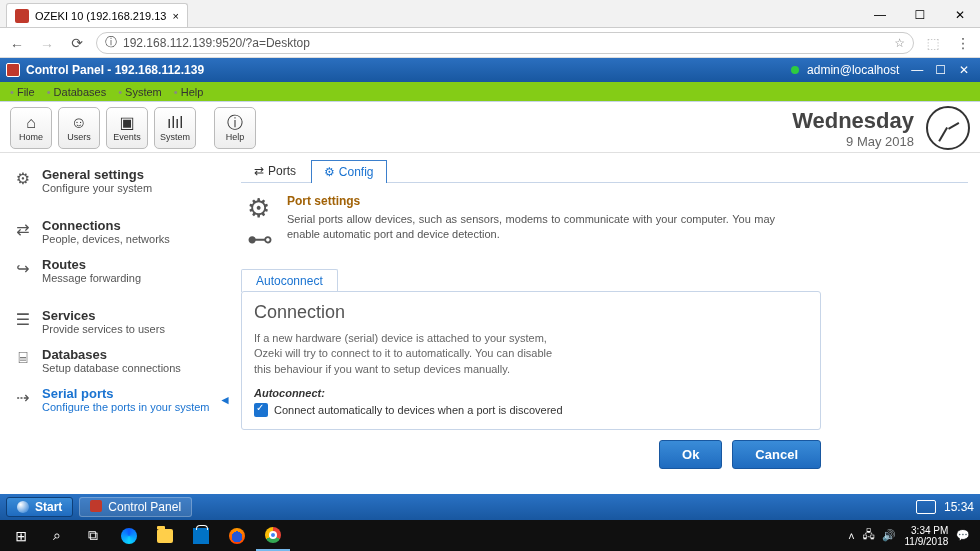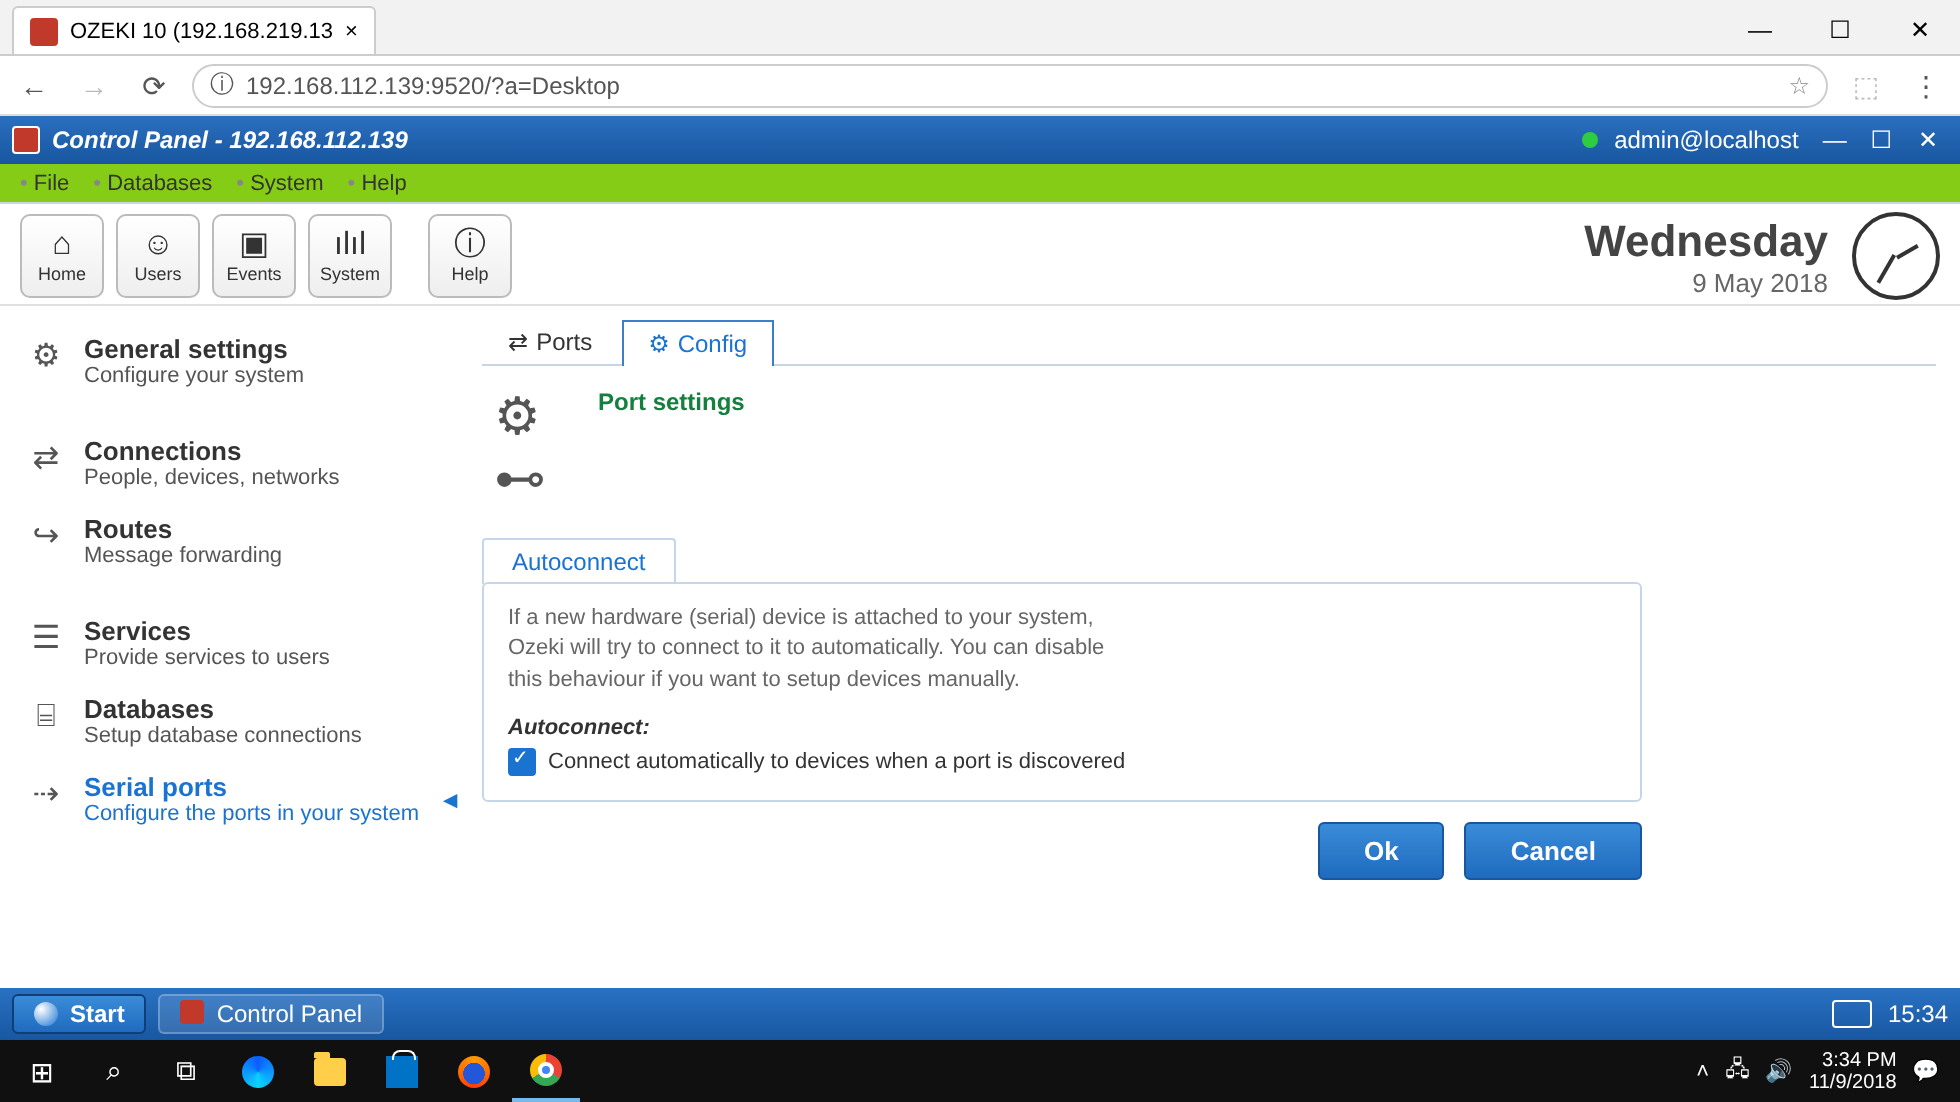--- a/index.html
+++ b/index.html
@@ -13,21 +13,21 @@
 .win-btn { width: 40px; height: 24px; display: flex; align-items: center; justify-content: center; font-size: 12px; cursor: pointer; }
 
 .browser-toolbar { height: 30px; display: flex; align-items: center; padding: 0 6px; gap: 8px; border-bottom: 1px solid #ddd; background: #fff; }
 .nav-btn { width: 22px; height: 22px; display: flex; align-items: center; justify-content: center; color: #555; cursor: pointer; font-size: 14px; }
 .addr-bar { flex: 1; height: 22px; border: 1px solid #ccc; border-radius: 11px; display: flex; align-items: center; padding: 0 8px; font-size: 12px; color: #555; gap: 6px; }
 .addr-bar .star { margin-left: auto; color: #888; }
 
 
 .app-titlebar { height: 24px; background: linear-gradient(#2b6fbf, #1857a0); color: #fff; display: flex; align-items: center; padding: 0 6px; font-size: 12px; gap: 6px; }
 .app-titlebar .app-icon { width: 14px; height: 14px; background: #c0392b; border: 1px solid #fff; border-radius: 2px; }
-.app-titlebar .title { font-weight: bold; font-style: italic; }
+.app-titlebar .title { font-weight: bold; }
 .app-titlebar .right { margin-left: auto; display: flex; align-items: center; gap: 8px; justify-content: flex-end; }
 .app-titlebar .dot { width: 8px; height: 8px; background: #2ecc40; border-radius: 50%; }
 .app-titlebar .win-icons span { display: inline-flex; width: 20px; justify-content: center; cursor: pointer; }
 
 
 .menubar { height: 20px; background: #84cc16; border-bottom: 1px solid #c7d5e8; display: flex; align-items: center; font-size: 11px; padding: 0 4px; }
 .menubar span { padding: 0 6px; cursor: pointer; color: #333; }
 .menubar span::before { content: "• "; color: #888; }
 
 
@@ -56,21 +56,21 @@
 
 .main { flex: 1; padding: 6px 12px 6px 6px; }
 .tabs { display: flex; gap: 2px; border-bottom: 1px solid #c7d5e8; }
 .tab-item { padding: 4px 12px; font-size: 12px; border: 1px solid transparent; border-bottom: none; cursor: pointer; display: flex; align-items: center; gap: 4px; color: #333; }
 .tab-item.active { border-color: #3b7fcc; color: #1a73d1; background: #fff; position: relative; top: 1px; }
 .tab-item .ic { font-size: 12px; }
 
 .port-settings { display: flex; gap: 12px; padding: 10px 6px; max-width: 540px; }
 .port-settings .ps-ic { font-size: 26px; color: #555; width: 40px; }
 .port-settings .ps-txt { font-size: 11px; color: #555; text-align: justify; line-height: 1.4; }
-.port-settings .ps-txt .ps-title { font-size: 12px; font-weight: bold; color: #15803d; margin-bottom: 2px; }
+.port-settings .ps-txt .ps-title { font-size: 12px; font-weight: bold; color: #a16207; margin-bottom: 2px; }
 
 .subtabs { display: flex; margin-top: 4px; }
 .subtab { padding: 4px 14px; font-size: 12px; border: 1px solid #c7d5e8; border-bottom: none; background: #fff; color: #1a73d1; cursor: pointer; border-radius: 2px 2px 0 0; }
 .fieldset { border: 1px solid #c7d5e8; border-radius: 3px; padding: 10px 12px 12px 12px; max-width: 580px; position: relative; margin-top: -1px; }
 .fieldset .legend { font-size: 18px; color: #555; margin-bottom: 8px; }
 .fieldset .desc { font-size: 11px; color: #666; line-height: 1.4; margin-bottom: 10px; max-width: 300px; }
 .fieldset .lbl { font-size: 11px; font-weight: bold; color: #333; margin-bottom: 4px; font-style: italic; }
 .fieldset .chk-row { display: flex; align-items: center; gap: 6px; font-size: 11px; color: #333; }
 .fieldset .chk { width: 14px; height: 14px; background: #1a73d1; border-radius: 2px; position: relative; }
 .fieldset .chk::after { content: "✓"; color: #fff; font-size: 10px; position: absolute; left: 2px; top: -1px; }
@@ -239,27 +239,29 @@
       <div class="tab-item active">
           <span class="ic">⚙</span>
           <span>Config</span>
         </div>
     </div>
 
     <div class="port-settings">
       <div class="ps-ic">⚙<br>⊷</div>
       <div class="ps-txt">
         <div class="ps-title">Port settings</div>
+        <div>Serial ports allow devices, such as sensors, modems to communicate with your computer. You may enable automatic port and device detection.</div>
       </div>
     </div>
 
     <div class="subtabs">
         <div class="subtab">Autoconnect</div>
       </div>
     <div class="fieldset">
+      <div class="legend">Connection</div>
       <div class="desc">If a new hardware (serial) device is attached to your system, Ozeki will try to connect to it to automatically. You can disable this behaviour if you want to setup devices manually.</div>
       <div class="lbl">Autoconnect:</div>
       <div class="chk-row">
         <span class="chk"></span>
         <span>Connect automatically to devices when a port is discovered</span>
       </div>
     </div>
 
     <div class="btn-row">
       <div class="btn">Ok</div>

